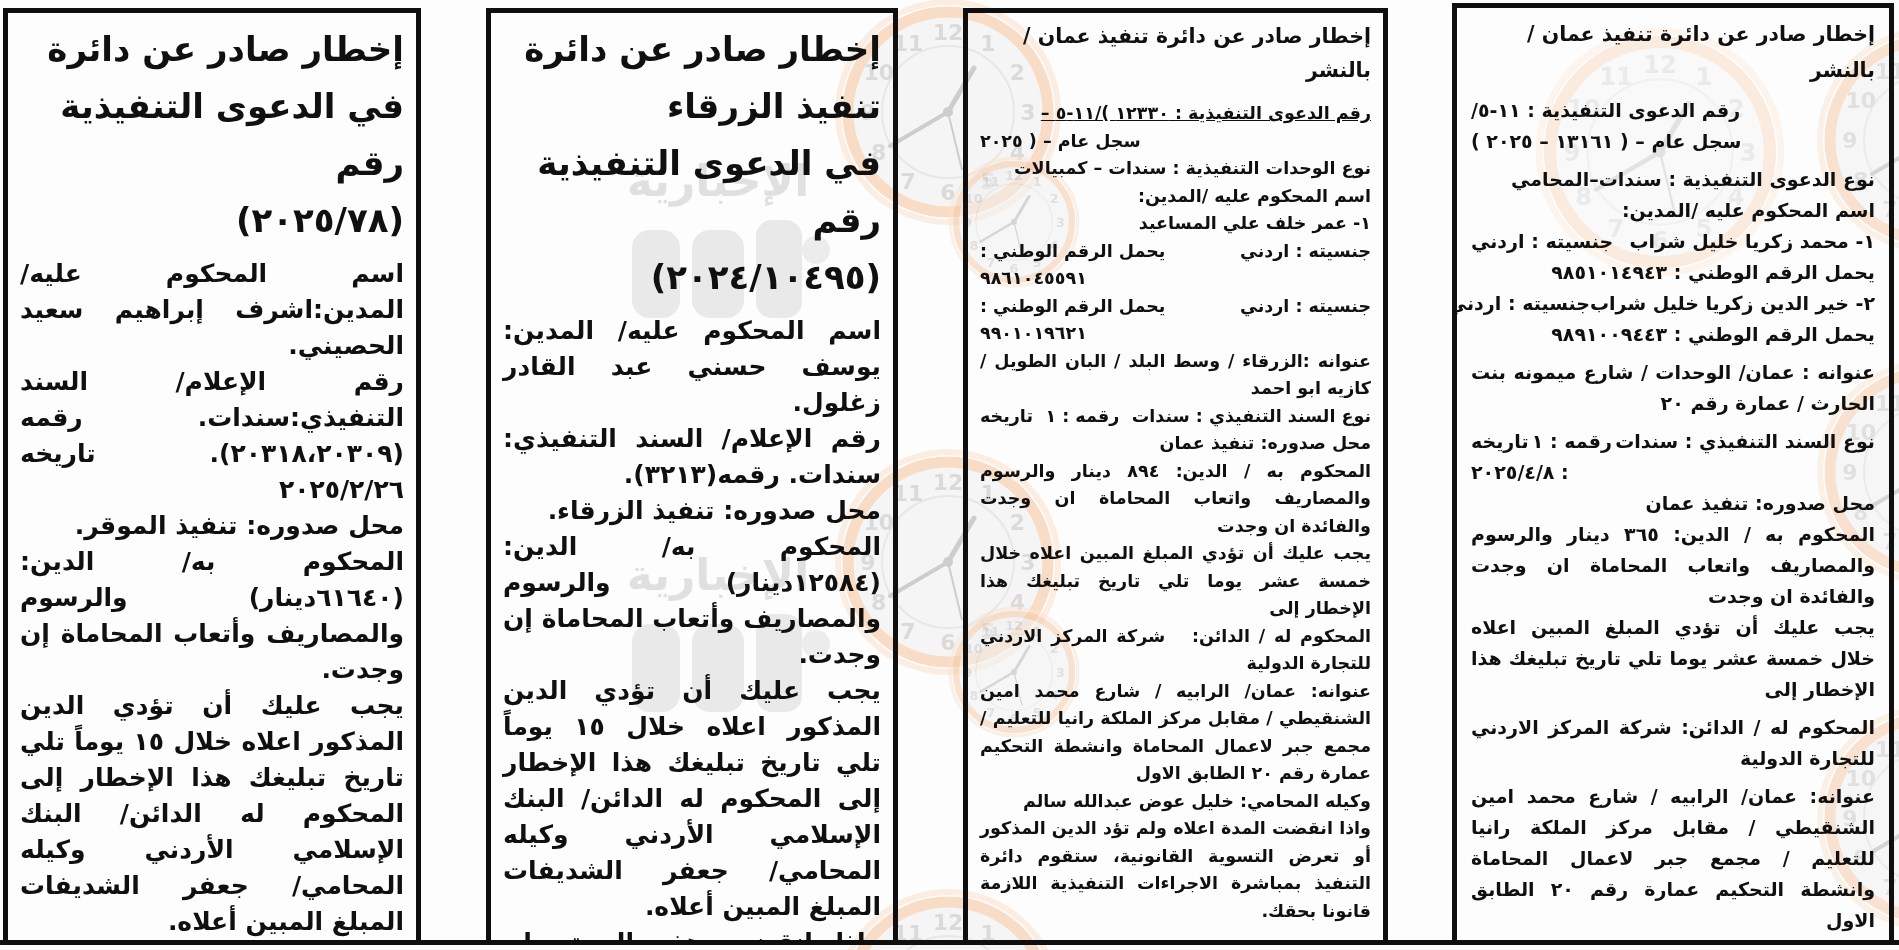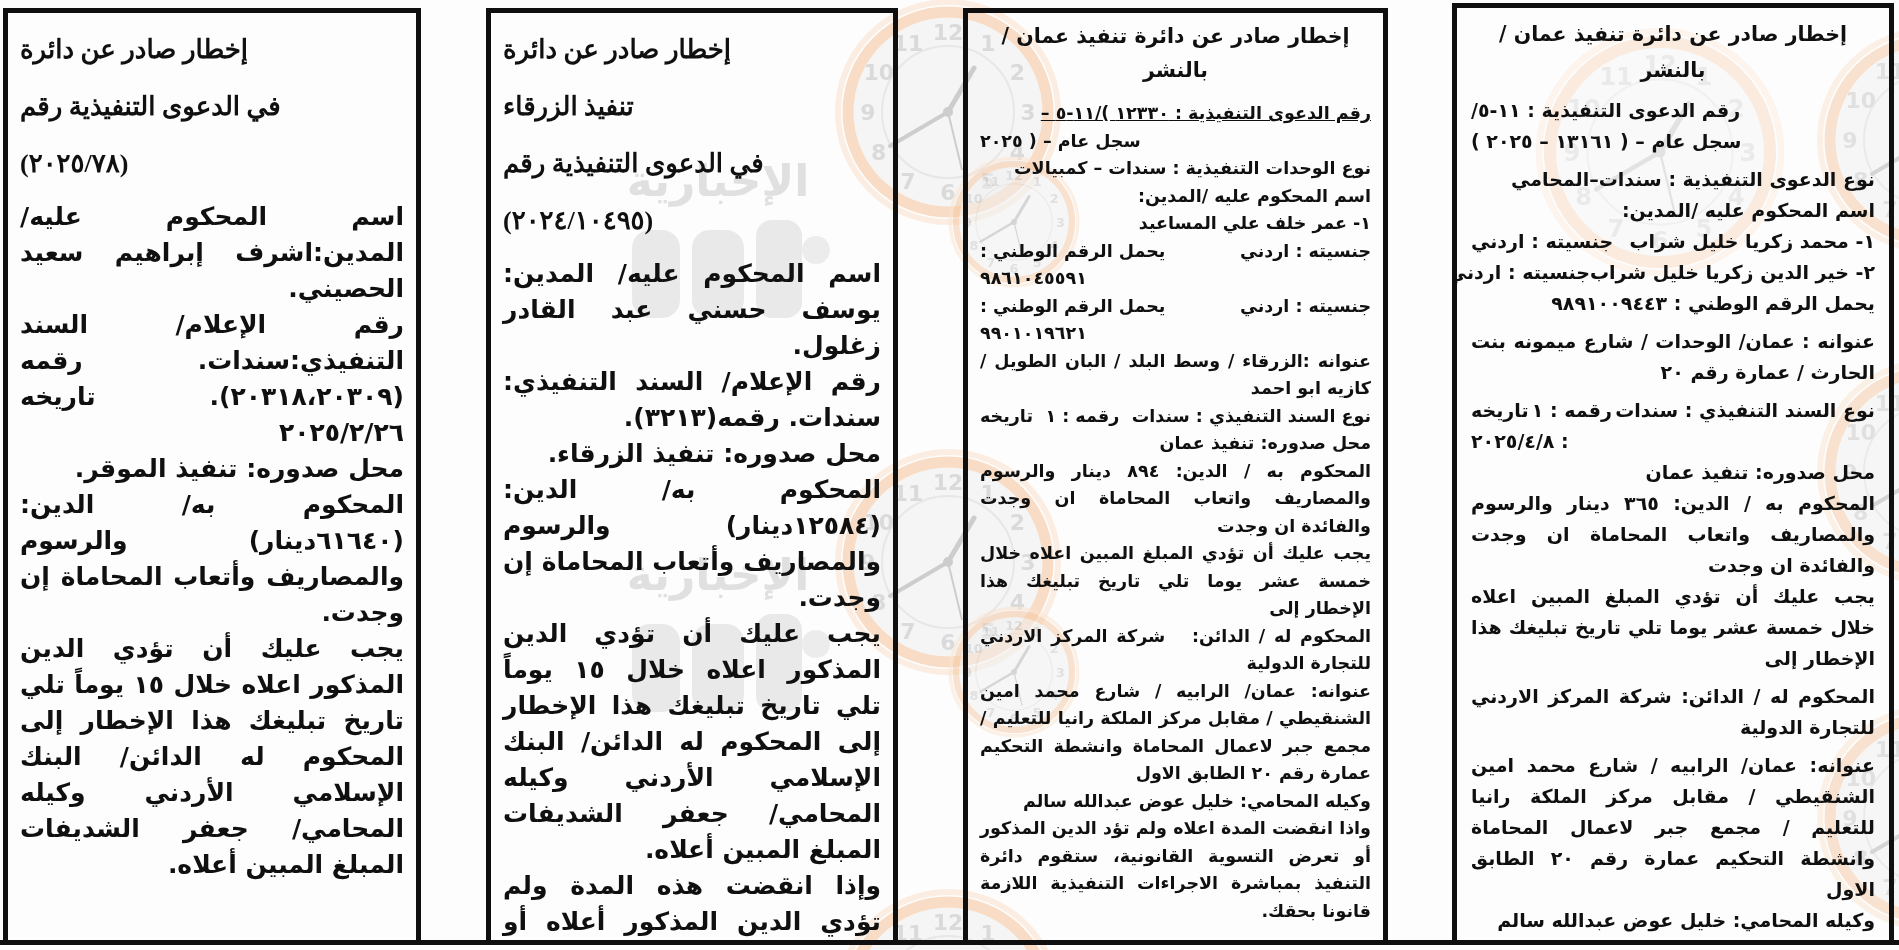--- a/index.html
+++ b/index.html
@@ -17,28 +17,28 @@
   .notice{
     position:absolute;z-index:2;border:5px solid #0f0f0f;box-sizing:border-box;
     font-weight:700;overflow:hidden;background:transparent;
   }
   #n0{left:3px;top:8px;width:418px;height:937px;padding:8px 12px;}
   #n1{left:486px;top:8px;width:412px;height:937px;padding:8px 12px;}
   #n2{left:963px;top:8px;width:425px;height:937px;padding:6px 12px;}
   #n3{left:1452px;top:3px;width:442px;height:942px;padding:8px 14px;}
   
   .n12{font-size:25px;line-height:36px;}
-  .n12 .big{font-size:26px;line-height:57px;text-align:left;font-family:Liberation Serif, serif;}
+  .n12 .big{font-size:34px;line-height:57px;text-align:right;}
   .n12 .p{text-align:justify;}
   
   #n2{font-size:17.5px;line-height:27.5px;}
   #n2 .t{font-size:20.5px;line-height:34px;}
   #n3{font-size:19px;line-height:31px;}
   #n3 .t{font-size:20.5px;line-height:36px;}
-  .t{text-align:center;}
+  .t{text-align:right;}
   .pr{text-align:right;}
   .c{text-align:left;}
   .p34{text-align:justify;}
   .split{display:flex;justify-content:space-between;}
   .split span{white-space:nowrap;}
   .mt1{margin-top:7px;}
   .mt2{margin-top:13px;text-decoration:underline;}
   .ln{min-height:1em;}
 </style>
 </head>
@@ -158,20 +158,21 @@
 <section id="n3" class="notice n34">
     <div class="ln t"><span dir="rtl">إخطار صادر عن دائرة تنفيذ عمان / بالنشر</span></div>
     <div class="ln c mt1"><span dir="rtl">رقم الدعوى التنفيذية : </span><span dir="ltr">/١١-٥</span></div>
     <div class="ln c"><span dir="rtl">سجل عام</span><span dir="ltr">( ١٣١٦١ – ٢٠٢٥ ) –&nbsp;</span></div>
     <div class="ln pr mt1"><span dir="rtl">نوع الدعوى التنفيذية : سندات–المحامي</span></div>
     <div class="ln pr"><span dir="rtl">اسم المحكوم عليه /المدين:</span></div>
     <div class="ln split">
       <span dir="rtl">١- محمد زكريا خليل شراب</span>
       <span dir="rtl">جنسيته : اردني</span>
     </div>
+    <div class="ln pr"><span dir="rtl">يحمل الرقم الوطني : ٩٨٥١٠١٤٩٤٣</span></div>
     <div class="ln split">
       <span dir="rtl">٢- خير الدين زكريا خليل شراب</span>
       <span dir="rtl">جنسيته : اردني</span>
     </div>
     <div class="ln pr"><span dir="rtl">يحمل الرقم الوطني : ٩٨٩١٠٠٩٤٤٣</span></div>
     <div class="ln p34 mt1"><span dir="rtl">عنوانه : عمان/ الوحدات / شارع ميمونه بنت الحارث / عمارة رقم ٢٠</span></div>
     <div class="ln split mt1">
       <span dir="rtl">نوع السند التنفيذي : سندات</span>
       <span dir="rtl">رقمه : ١</span>
       <span dir="rtl">تاريخه</span>

